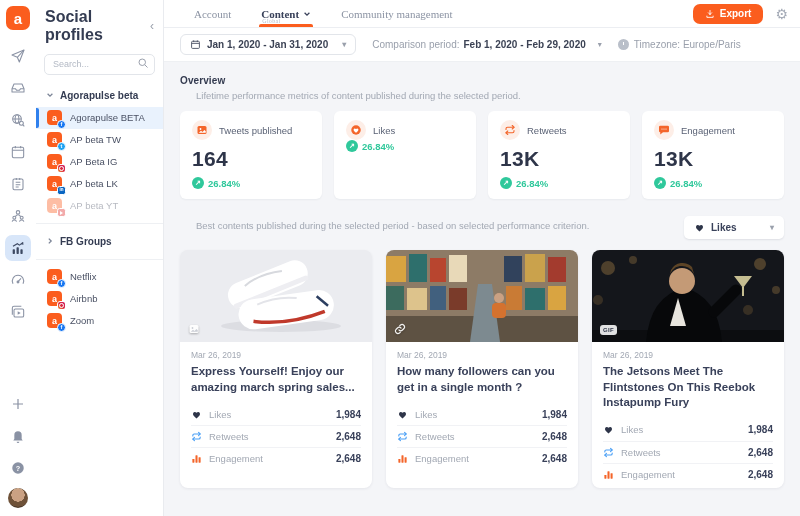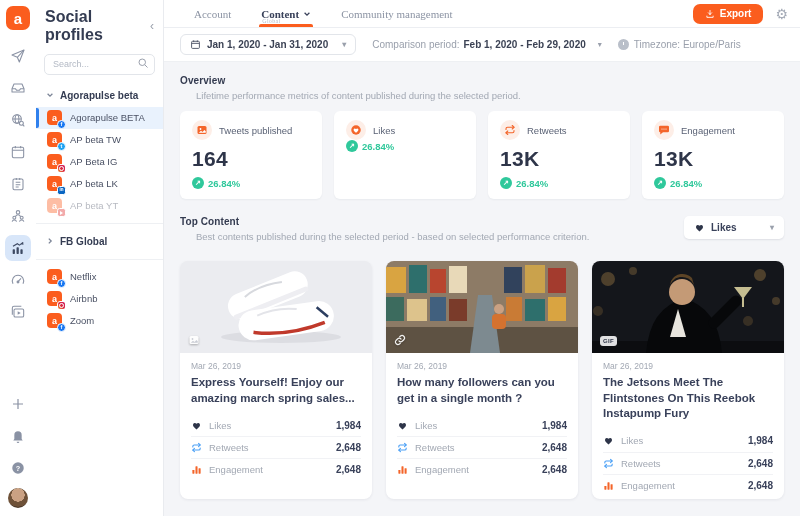--- a/index.html
+++ b/index.html
@@ -234,21 +234,21 @@
       <span class="sp-av">a<span class="badge yt"></span></span>
       <span>AP beta YT</span>
     </div>
     <div class="sb-divider"></div>
     <div class="group-row">
       <span class="chev">
           <svg viewBox="0 0 10 10" fill="none" stroke="currentColor" stroke-width="1.6">
             <path d="M3.5 2l3 3-3 3"></path>
           </svg>
         </span>
-      <span>FB Global</span>
+      <span>FB Groups</span>
     </div>
     <div class="sb-divider"></div>
     <div class="sp-item">
       <span class="sp-av">a<span class="badge fb">f</span></span>
       <span>Netflix</span>
     </div>
     <div class="sp-item">
       <span class="sp-av">a<span class="badge ig"></span></span>
       <span>Airbnb</span>
     </div>
@@ -382,21 +382,20 @@
                 <span class="uparrow">↗</span>
                 <span>26.84%</span>
               </div>
           </div>
         </div>
       </section>
 
       <section class="topcontent">
         <div class="tc-head">
           <div>
-            <h2>Top Content</h2>
             <p class="sec-sub">Best contents published during the selected period - based on selected performance criterion.</p>
           </div>
           <button class="sort-btn">
             <svg viewBox="0 0 24 24">
                 <path d="M12 20.5C5.6 16 3.2 12 4.8 8.8c1.2-2.5 4.8-2.9 7.2-.4 2.4-2.5 6-2.1 7.2.4 1.6 3.2-.8 7.2-7.2 11.7z" fill="#2e3549"></path>
               </svg>
             <span>Likes</span>
             <span class="caret-txt">▾</span>
           </button>
         </div>

